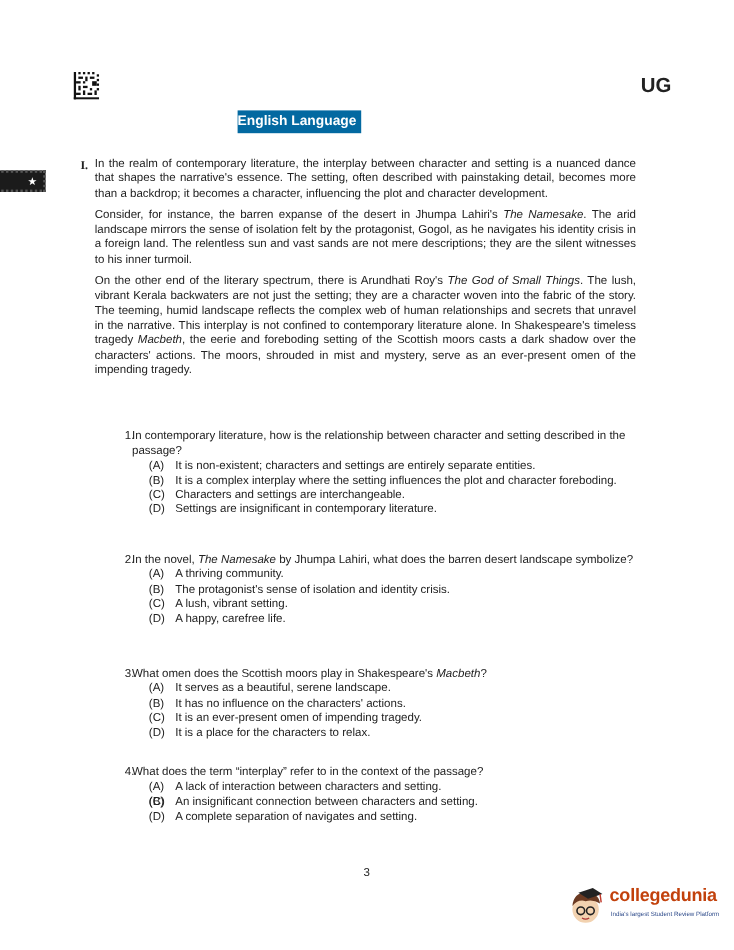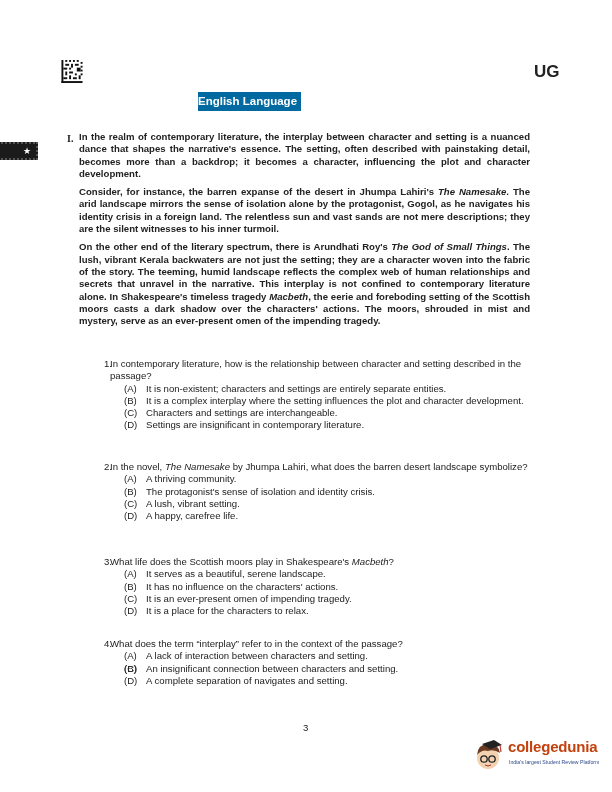--- a/index.html
+++ b/index.html
@@ -14,21 +14,21 @@
     background: #0369a1; color: #fff; font-weight: bold; font-size: 11.5px;
     line-height: 19px; text-align: left;
   }
   .side-tab {
     position: absolute; left: -2px; top: 142px; width: 40px; height: 18px; background: #1b1b1b;
     border-top: 2px dotted #555; border-bottom: 2px dotted #555; border-right: 2px dotted #555;
     box-sizing: border-box;
   }
   .side-tab .star { position: absolute; right: 5px; top: 0px; color: #fff; font-size: 9px; line-height: 14px; }
   .passage-num { position: absolute; left: 67px; top: 133px; font-weight: bold; font-size: 10px; font-family: "Liberation Serif", serif; }
-  .passage { position: absolute; left: 79px; top: 131px; width: 451px; font-size: 9.6px; line-height: 12.3px; text-align: justify; font-weight: bold; }
+  .passage { position: absolute; left: 79px; top: 131px; width: 451px; font-size: 9.6px; line-height: 12.3px; text-align: justify; }
   .passage p { margin: 0 0 6px 0; }
   .questions { position: absolute; left: 100px; width: 430px; font-size: 9.6px; line-height: 12.3px; }
   .q { position: absolute; left: 0; width: 430px; }
   .q-num { position: absolute; left: 4px; top: 0; }
   .q-text { margin-left: 10px; }
   .opt { position: relative; margin-left: 24px; padding-left: 22px; }
   .opt .lbl { position: absolute; left: 0; top: 0; }
   .page-num { position: absolute; left: 303px; top: 722px; font-size: 9.6px; }
   .logo { position: absolute; left: 472px; top: 738px; width: 130px; height: 34px; }
   .logo .brand { position: absolute; left: 36px; top: 0; font-size: 15px; color: #c2410c; font-weight: bold; letter-spacing: -0.2px; }
@@ -69,44 +69,44 @@
 
 <div class="ug">UG</div>
 <div class="section-title">English Language</div>
 <div class="side-tab">
   <span class="star">★</span>
 </div>
 
 <div class="passage-num">I.</div>
 <div class="passage">
   <p><span>In the realm of contemporary literature, the interplay between character and setting is a nuanced dance that shapes the narrative's essence. The setting, often described with painstaking detail, becomes more than a backdrop; it becomes a character, influencing the plot and character development.</span></p>
-  <p><span>Consider, for instance, the barren expanse of the desert in Jhumpa Lahiri's </span><i>The Namesake</i><span>. The arid landscape mirrors the sense of isolation alone by the protagonist, Gogol, as he navigates his identity crisis in a foreign land. The relentless sun and vast sands are not mere descriptions; they are the silent witnesses to his inner turmoil.</span></p>
+  <p><span>Consider, for instance, the barren expanse of the desert in Jhumpa Lahiri's </span><i>The Namesake</i><span>. The arid landscape mirrors the sense of isolation felt by the protagonist, Gogol, as he navigates his identity crisis in a foreign land. The relentless sun and vast sands are not mere descriptions; they are the silent witnesses to his inner turmoil.</span></p>
   <p><span>On the other end of the literary spectrum, there is Arundhati Roy's </span><i>The God of Small Things</i><span>. The lush, vibrant Kerala backwaters are not just the setting; they are a character woven into the fabric of the story. The teeming, humid landscape reflects the complex web of human relationships and secrets that unravel in the narrative. This interplay is not confined to contemporary literature alone. In Shakespeare's timeless tragedy </span><i>Macbeth</i><span>, the eerie and foreboding setting of the Scottish moors casts a dark shadow over the characters' actions. The moors, shrouded in mist and mystery, serve as an ever-present omen of the impending tragedy.</span></p>
 </div>
 
 <div class="questions">
   <div class="q" style="top:358px">
       <span class="q-num">1.</span>
       <div class="q-text"><span>In contemporary literature, how is the relationship between character and setting described in the passage?</span></div>
       <div class="opt"><span class="lbl">(A)</span><span>It is non-existent; characters and settings are entirely separate entities.</span></div>
-      <div class="opt"><span class="lbl">(B)</span><span>It is a complex interplay where the setting influences the plot and character development.</span></div>
+      <div class="opt"><span class="lbl">(B)</span><span>It is a complex interplay where the setting influences the plot and character foreboding.</span></div>
       <div class="opt"><span class="lbl">(C)</span><span>Characters and settings are interchangeable.</span></div>
       <div class="opt"><span class="lbl">(D)</span><span>Settings are insignificant in contemporary literature.</span></div>
     </div>
   <div class="q" style="top:461px">
       <span class="q-num">2.</span>
       <div class="q-text"><span>In the novel, </span><i>The Namesake</i><span> by Jhumpa Lahiri, what does the barren desert landscape symbolize?</span></div>
       <div class="opt"><span class="lbl">(A)</span><span>A thriving community.</span></div>
       <div class="opt"><span class="lbl">(B)</span><span>The protagonist's sense of isolation and identity crisis.</span></div>
       <div class="opt"><span class="lbl">(C)</span><span>A lush, vibrant setting.</span></div>
       <div class="opt"><span class="lbl">(D)</span><span>A happy, carefree life.</span></div>
     </div>
   <div class="q" style="top:556px">
       <span class="q-num">3.</span>
-      <div class="q-text"><span>What life does the Scottish moors play in Shakespeare's </span><i>Macbeth</i><span>?</span></div>
+      <div class="q-text"><span>What omen does the Scottish moors play in Shakespeare's </span><i>Macbeth</i><span>?</span></div>
       <div class="opt"><span class="lbl">(A)</span><span>It serves as a beautiful, serene landscape.</span></div>
       <div class="opt"><span class="lbl">(B)</span><span>It has no influence on the characters' actions.</span></div>
       <div class="opt"><span class="lbl">(C)</span><span>It is an ever-present omen of impending tragedy.</span></div>
       <div class="opt"><span class="lbl">(D)</span><span>It is a place for the characters to relax.</span></div>
     </div>
   <div class="q" style="top:638px">
       <span class="q-num">4.</span>
       <div class="q-text"><span>What does the term “interplay” refer to in the context of the passage?</span></div>
       <div class="opt"><span class="lbl">(A)</span><span>A lack of interaction between characters and setting.</span></div>
       <div class="opt"><span class="lbl">(B)</span></div>

